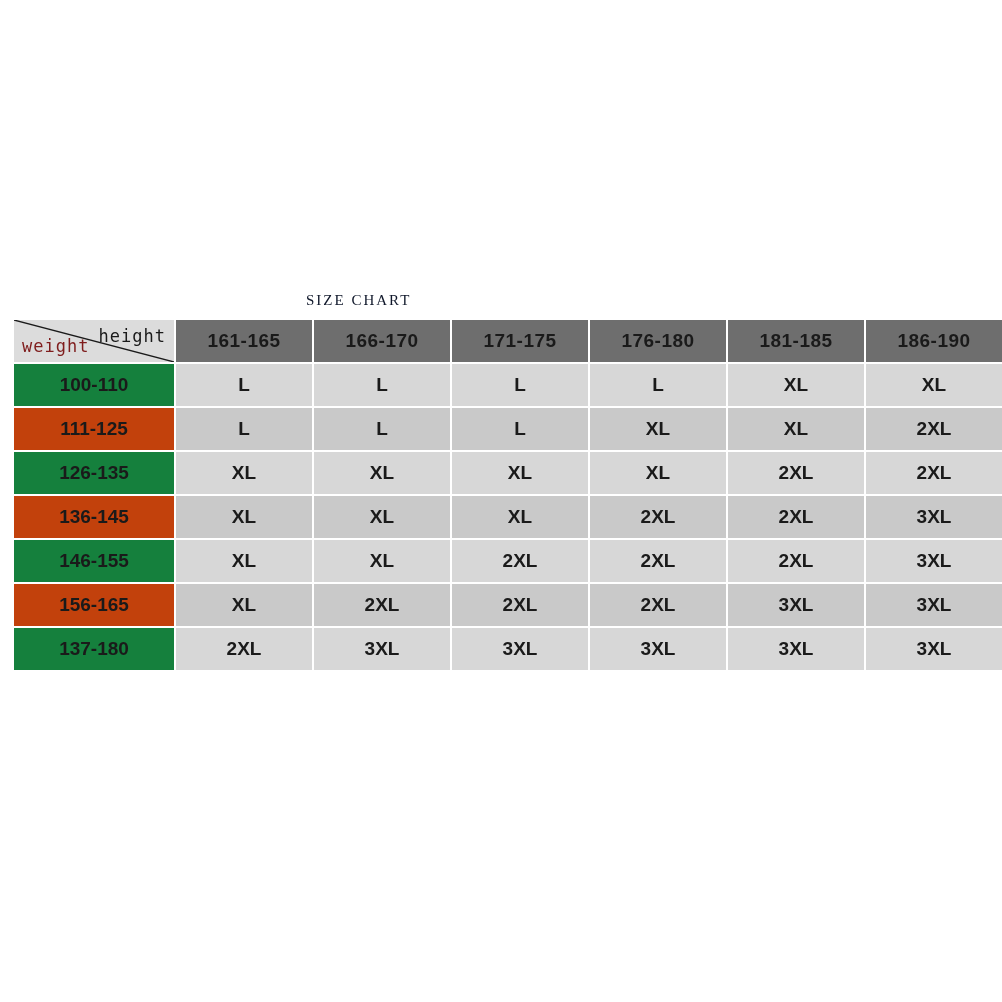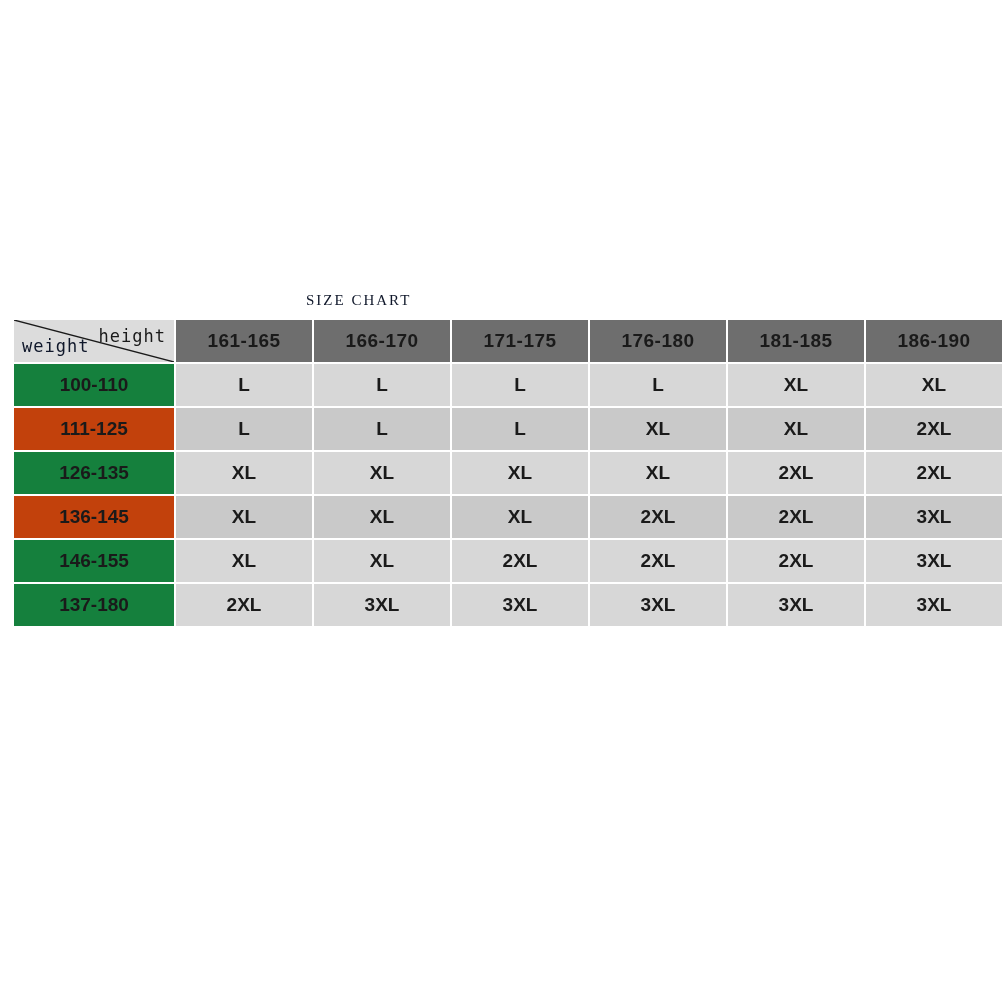--- a/index.html
+++ b/index.html
@@ -65,21 +65,21 @@
     color: #1a1a1a;
     letter-spacing: 1px;
   }
   th.corner .lbl-weight {
     position: absolute;
     left: 8px;
     bottom: 6px;
     font-family: "DejaVu Sans Mono", monospace;
     font-size: 17px;
     font-weight: normal;
-    color: #0f172a;
+    color: #7f1d1d;
     letter-spacing: 1px;
   }
 
   
   th.head {
     background: #6e6e6e;
     color: #ffffff;
     height: 68px;
     font-size: 20px;
     letter-spacing: 0.5px;
@@ -185,20 +185,29 @@
       </tr>
       <tr class="alt">
         <td class="rowlabel">146-155</td>
         <td class="cell">XL</td>
         <td class="cell">XL</td>
         <td class="cell">2XL</td>
         <td class="cell">2XL</td>
         <td class="cell">2XL</td>
         <td class="cell">3XL</td>
       </tr>
+      <tr>
+        <td class="rowlabel">156-165</td>
+        <td class="cell">XL</td>
+        <td class="cell">2XL</td>
+        <td class="cell">2XL</td>
+        <td class="cell">2XL</td>
+        <td class="cell">3XL</td>
+        <td class="cell">3XL</td>
+      </tr>
       <tr class="alt">
         <td class="rowlabel">137-180</td>
         <td class="cell">2XL</td>
         <td class="cell">3XL</td>
         <td class="cell">3XL</td>
         <td class="cell">3XL</td>
         <td class="cell">3XL</td>
         <td class="cell">3XL</td>
       </tr>
     </tbody>

